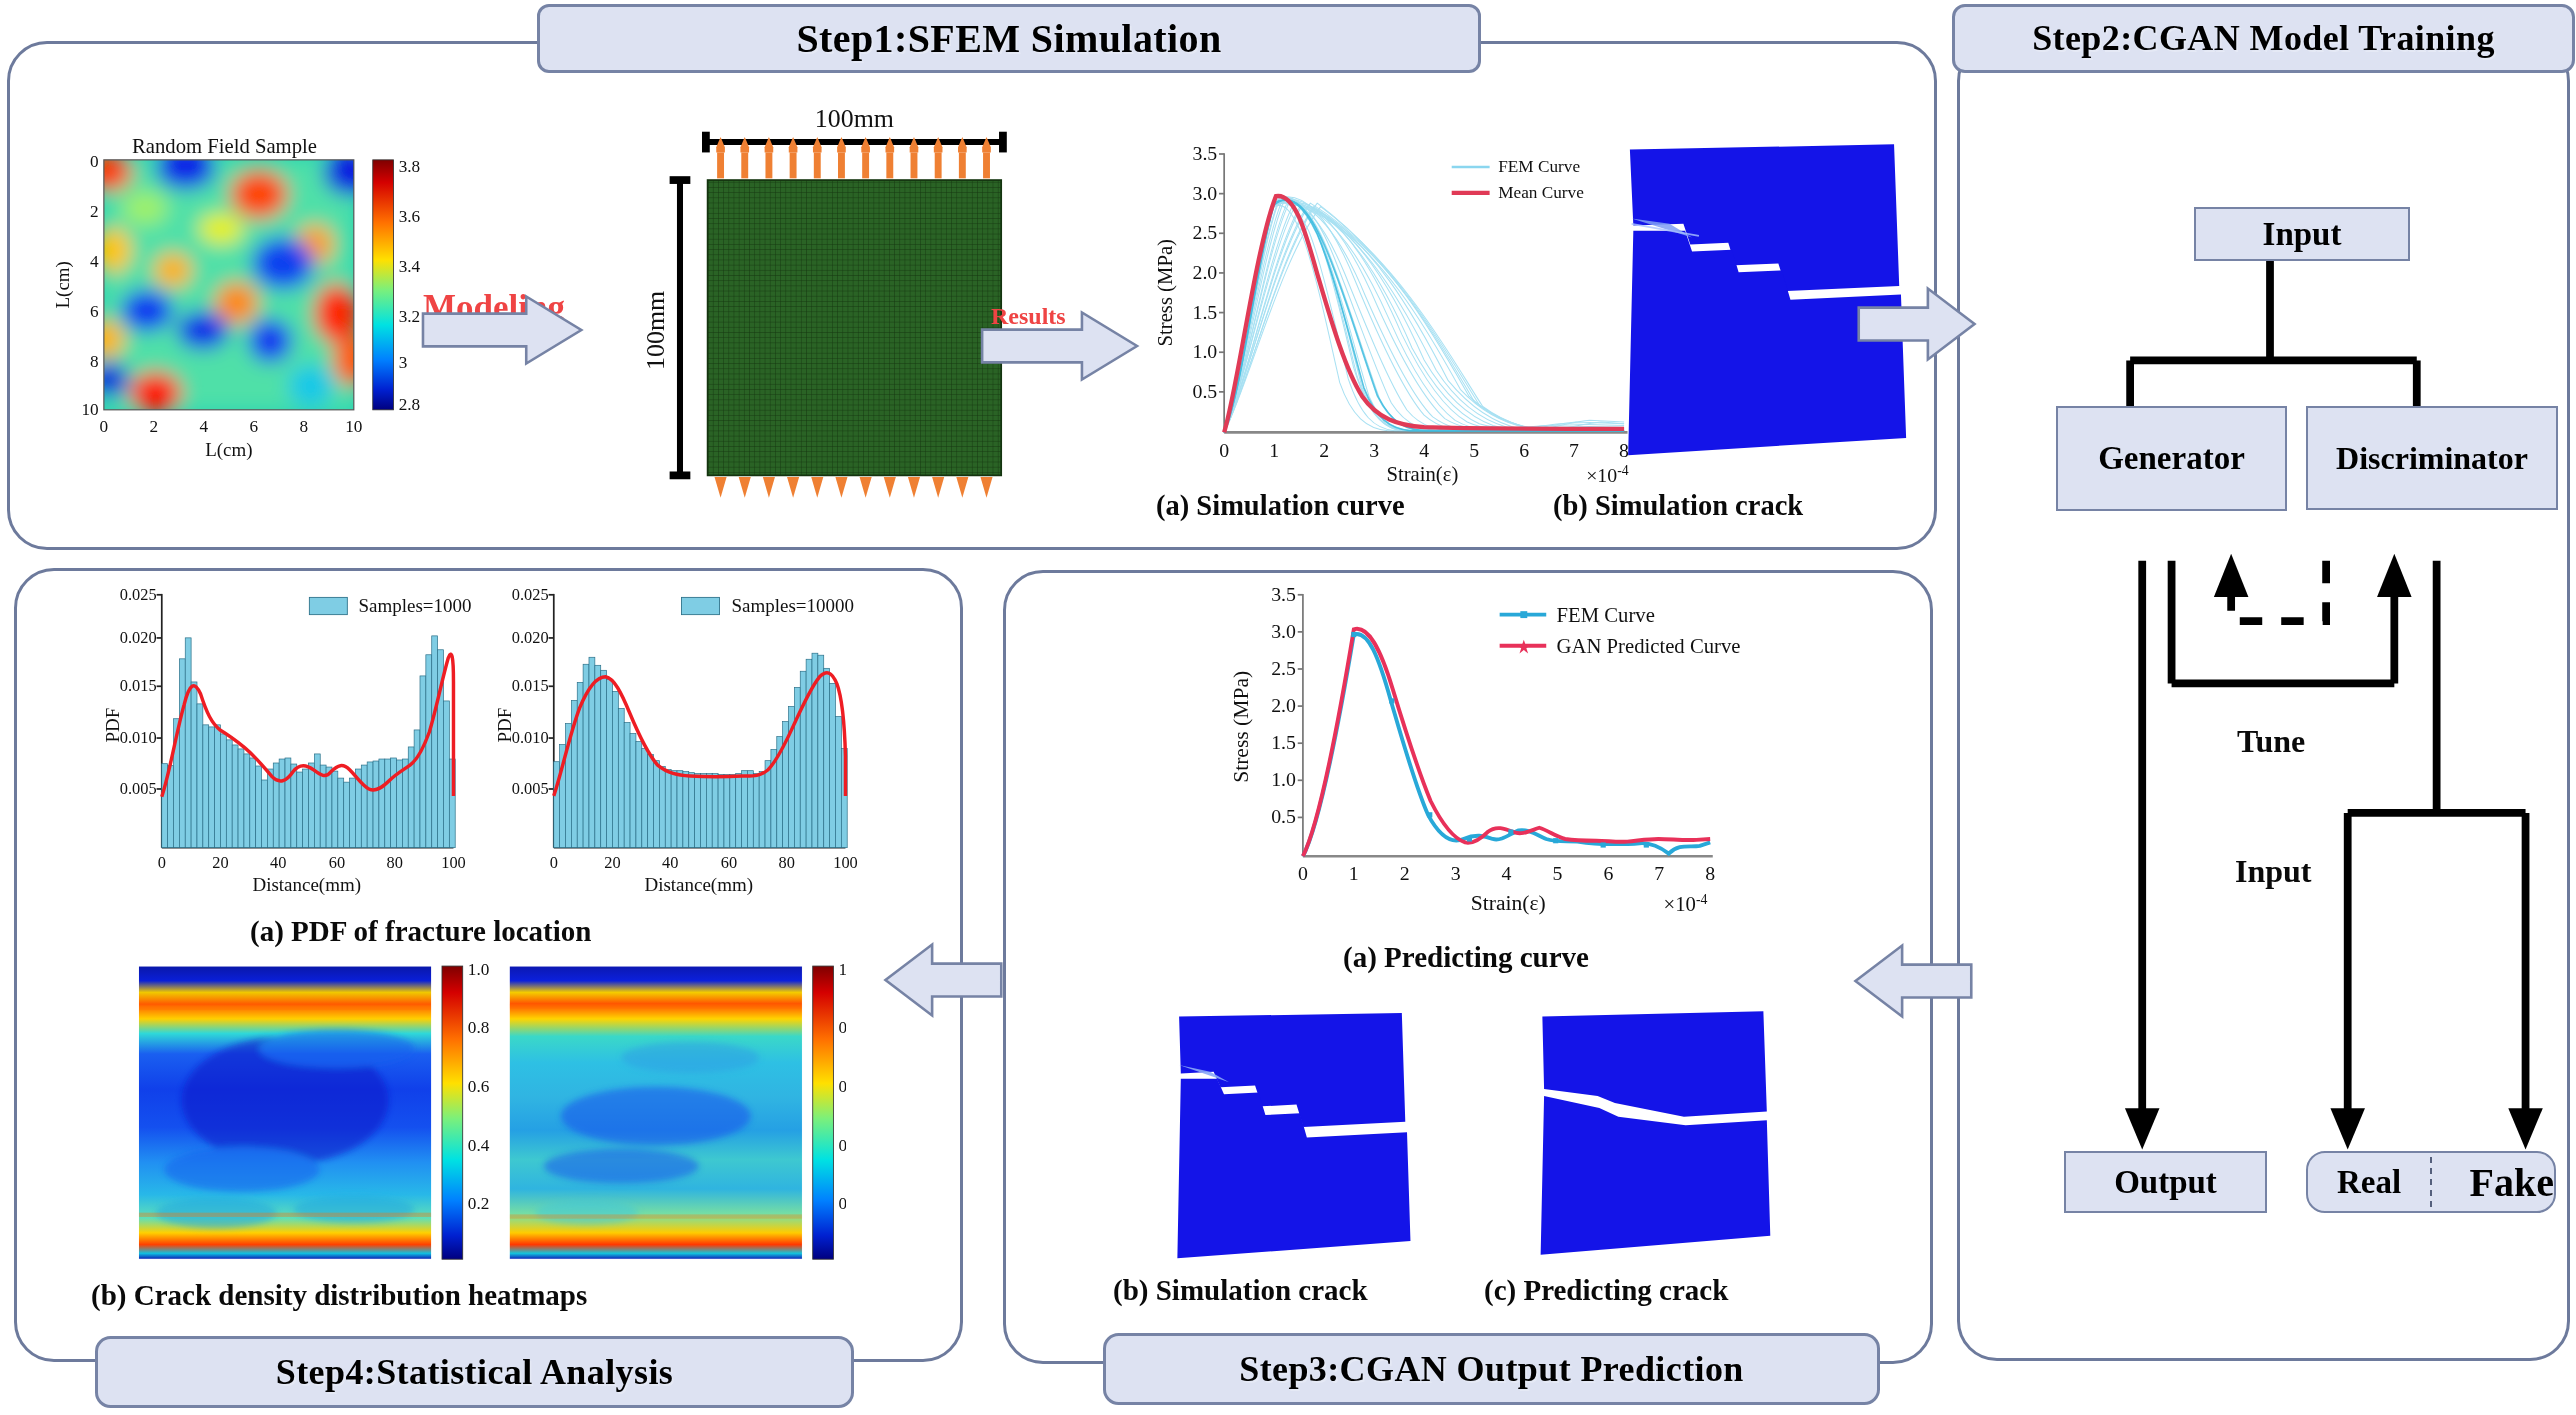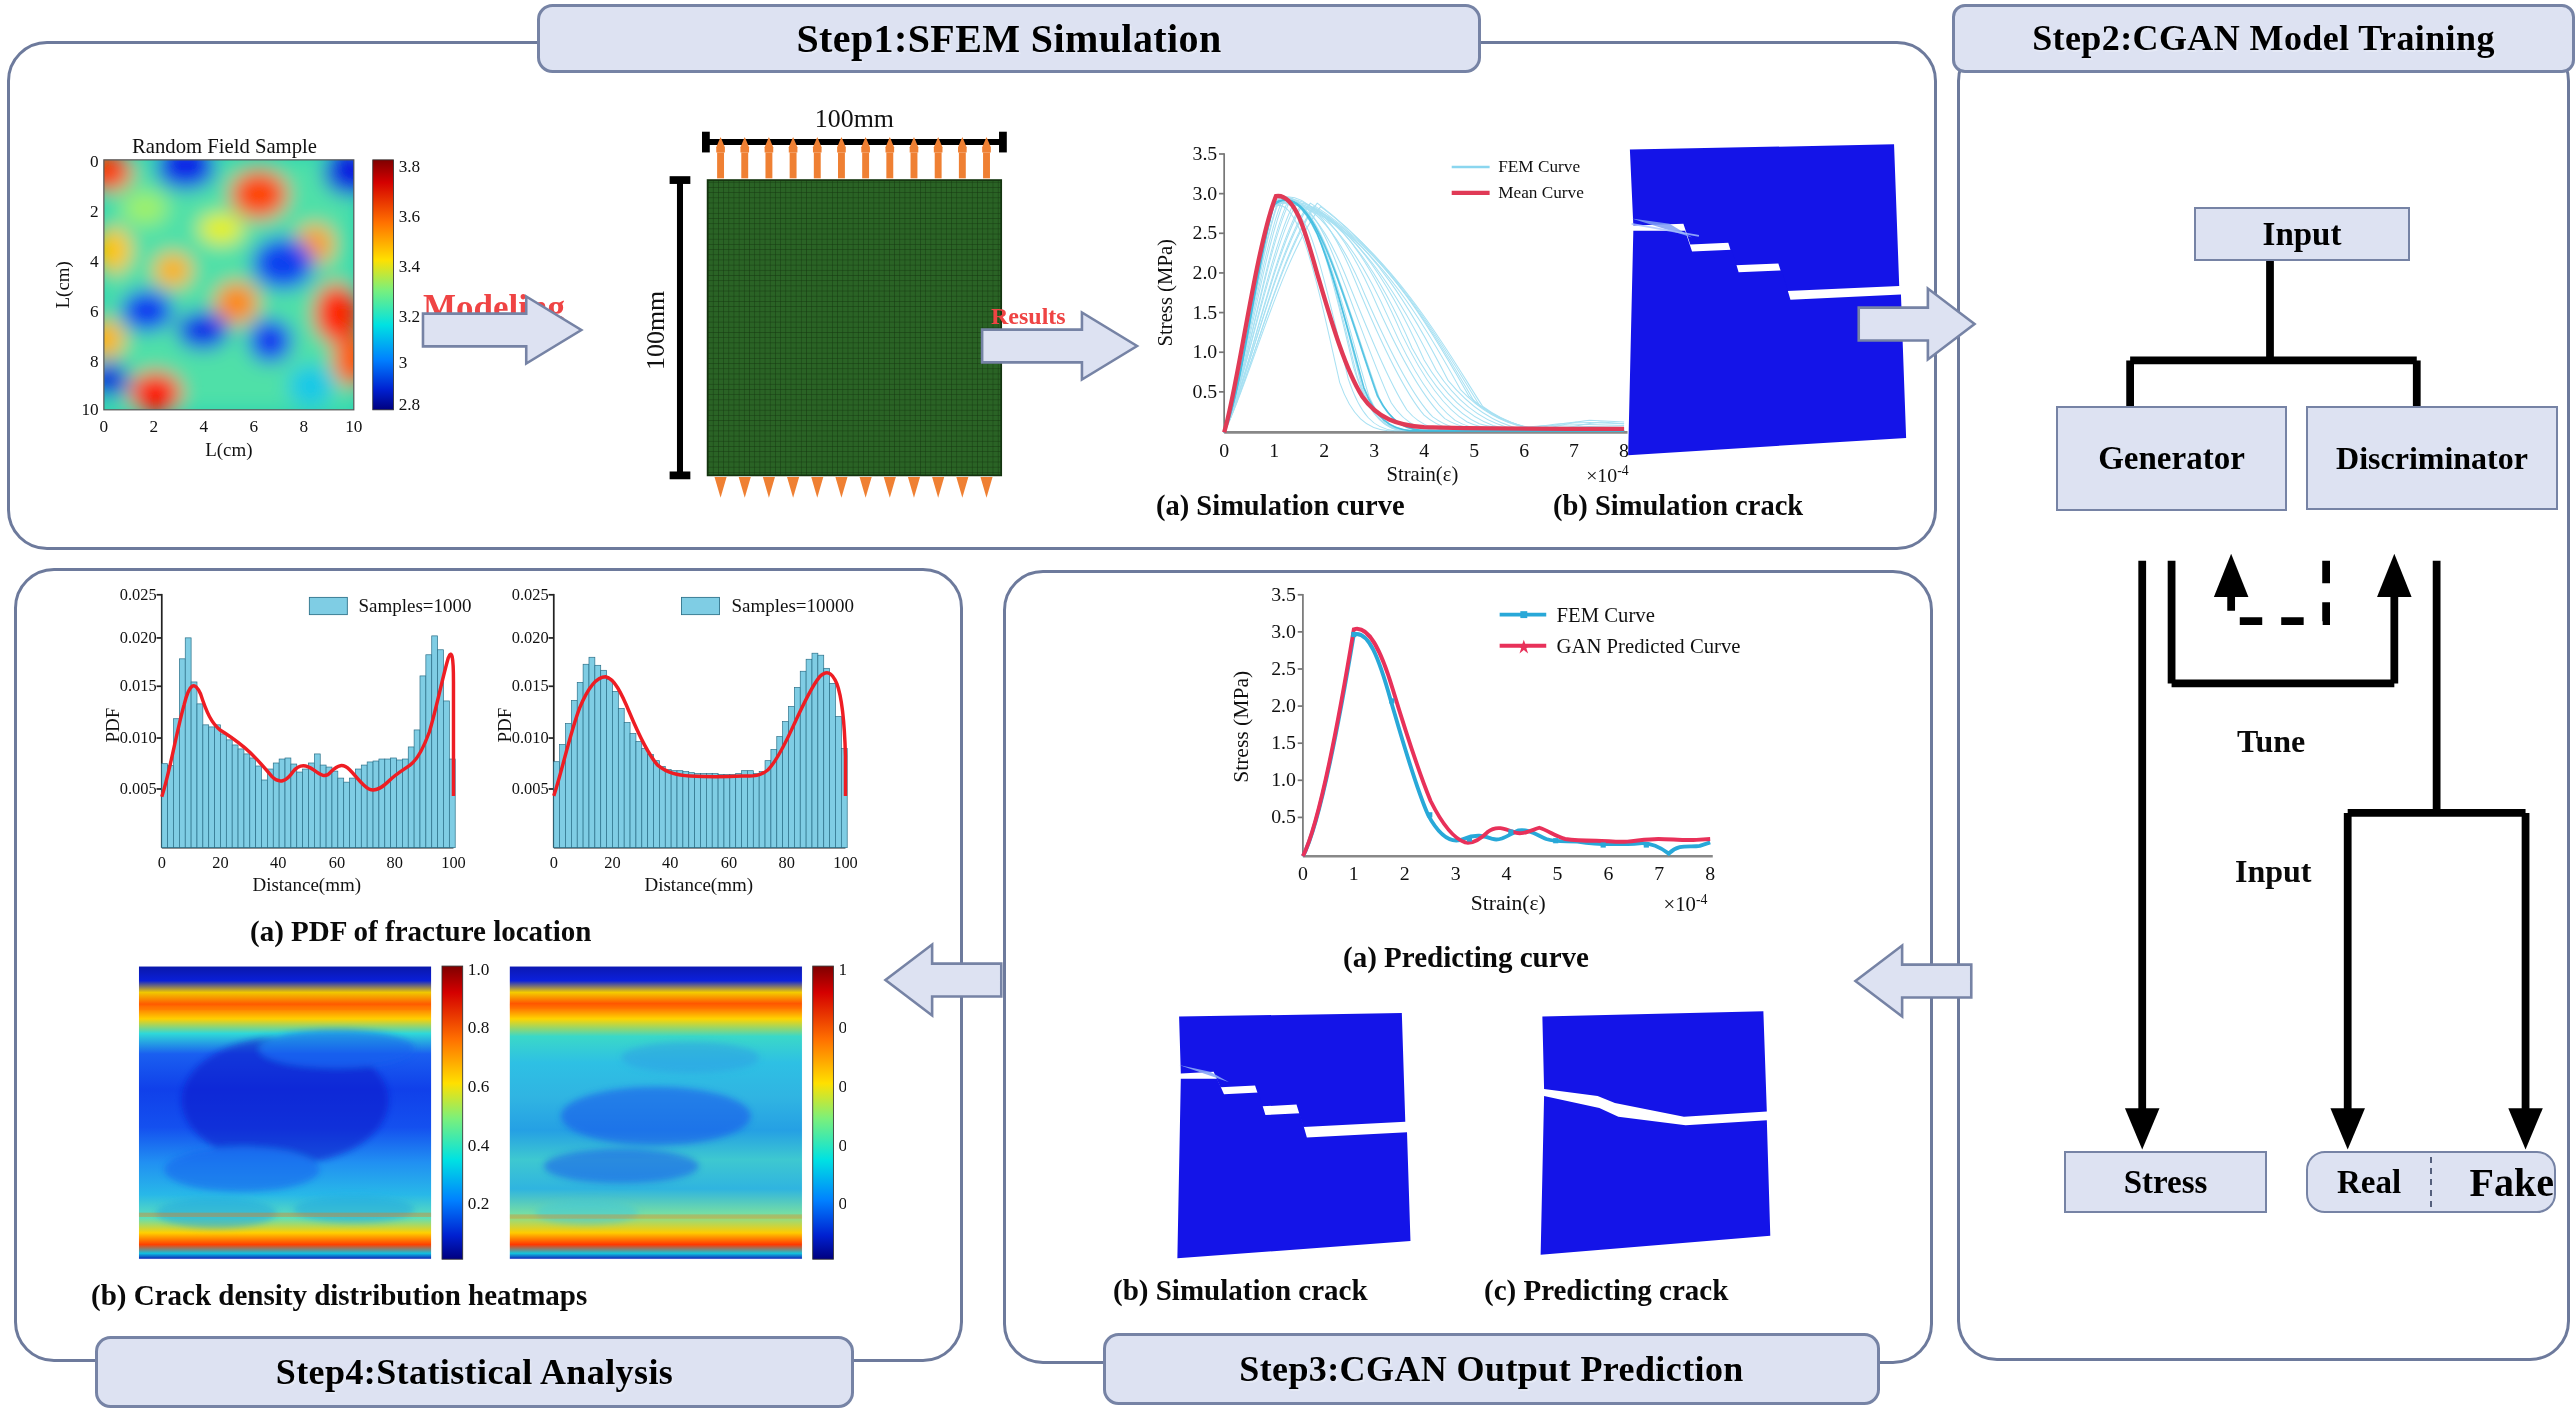--- a/index.html
+++ b/index.html
@@ -36,21 +36,21 @@
     </linearGradient>
     <pattern id="meshpat" width="6" height="6" patternUnits="userSpaceOnUse">
       <rect width="6" height="6" fill="#2a6325"></rect>
       <path d="M0 0H6M0 0V6" stroke="#14340f" stroke-width="1"></path>
     </pattern>
   </defs>
 </svg>
 
 <div class="panel" style="left:7px;top:41px;width:1930px;height:509px;"></div>
 
-<div class="steplabel" style="left:537px;top:3.5px;width:944px;height:69px;font-size:40px;">Step1:SFEM Simulation</div>
+<div class="steplabel" style="left:537px;top:3.5px;width:944px;height:69px;font-size:40px;border-radius:12px;">Step1:SFEM Simulation</div>
 
 <div style="position:absolute;left:552px;top:38px;width:915px;height:10.4px;background:#fff;z-index:30;"></div>
 
 <div style="position:absolute;left:52px;top:134px;width:414px;height:362px;">
   <svg width="414" height="362" viewBox="0 0 480 420">
     <text x="200" y="22" text-anchor="middle" font-size="24" font-family="Liberation Serif, serif" fill="#111">Random Field Sample</text>
     <defs>
       <filter id="blurRF">
           <feGaussianBlur stdDeviation="11"></feGaussianBlur>
         </filter>
@@ -333,21 +333,21 @@
 <div class="box" style="left:2194px;top:207px;width:216px;height:54px;font-size:33px;">Input</div>
 
 <div class="box" style="left:2056px;top:406px;width:231px;height:105px;font-size:33px;">Generator</div>
 
 <div class="box" style="left:2306px;top:406px;width:252px;height:104px;font-size:32px;">Discriminator</div>
 
 <div class="cap" style="left:2237px;top:723px;font-size:32px;">Tune</div>
 
 <div class="cap" style="left:2235px;top:853px;font-size:32px;">Input</div>
 
-<div class="box" style="left:2064px;top:1151px;width:203px;height:62px;font-size:33px;">Stress</div>
+<div class="box" style="left:2064px;top:1151px;width:203px;height:62px;font-size:33px;">Output</div>
 
 <div class="box" style="left:2306px;top:1151px;width:250px;height:62px;padding:0;border-radius:19px;">
   <span style="flex:1;text-align:center;font-size:33px;">Real</span>
   <span style="width:0;height:50px;border-left:2.6px dashed #55607d;"></span>
   <span style="flex:1;text-align:right;font-size:40px;">Fake</span>
 </div>
 
 <div class="panel" style="left:1003px;top:570px;width:930px;height:794px;"></div>
 
 <div class="steplabel" style="left:1103px;top:1333px;width:777px;height:72px;font-size:36px;">Step3:CGAN Output Prediction</div>

